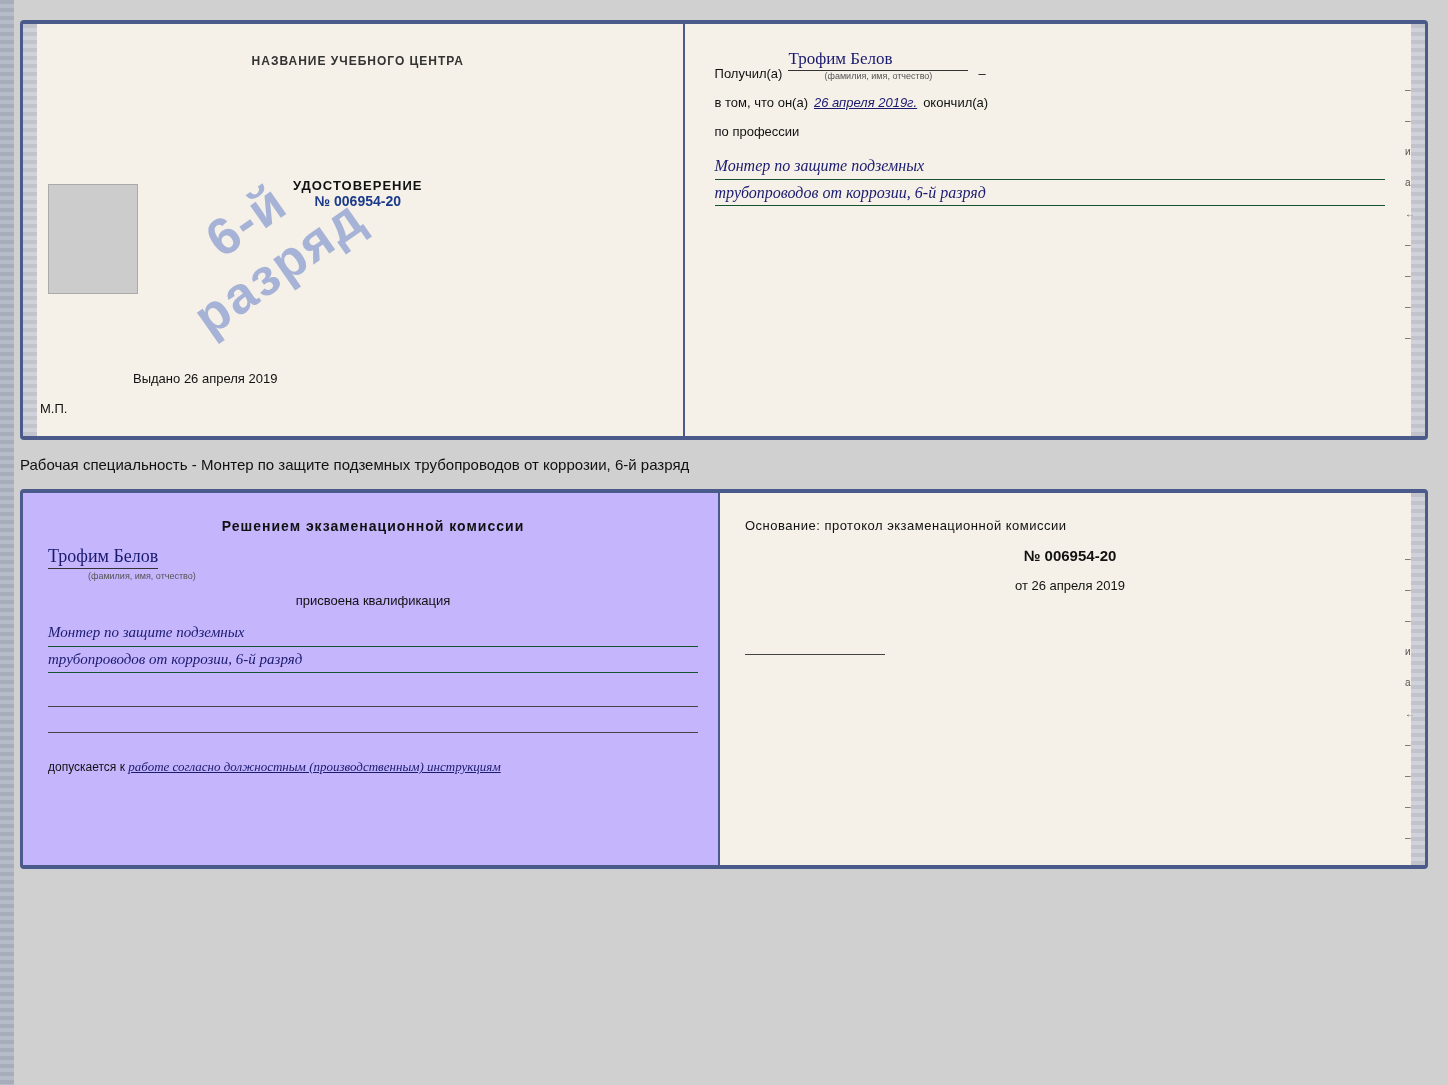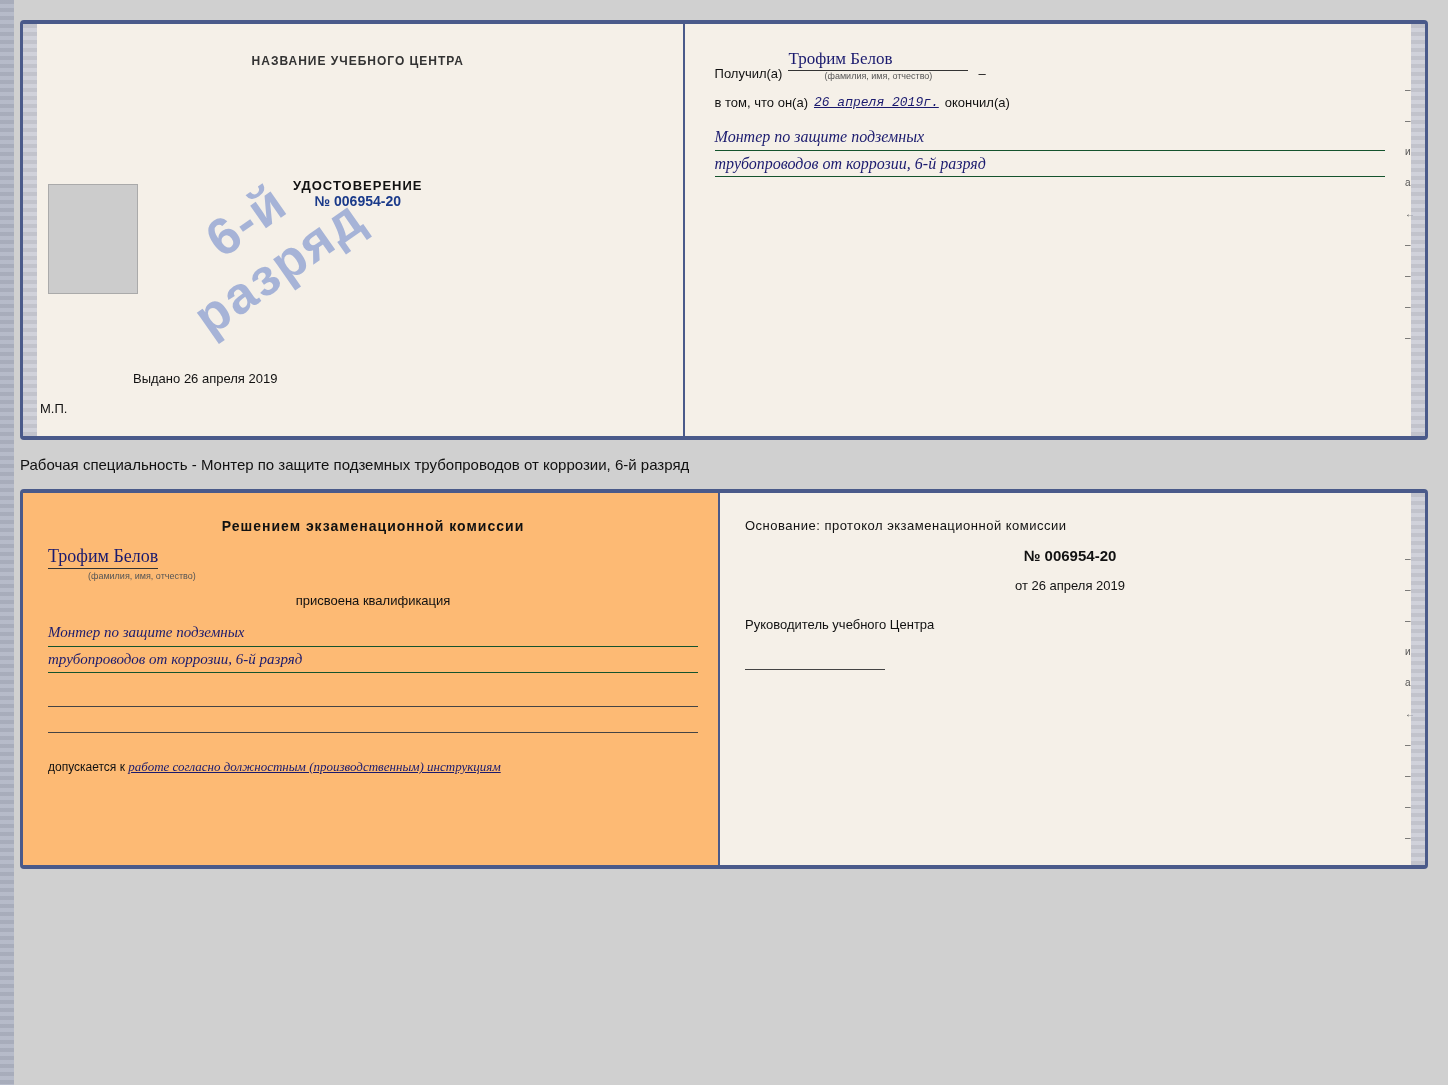--- a/index.html
+++ b/index.html
@@ -169,21 +169,21 @@
     }
 
     .vtom-line {
       font-size: 13px;
       display: flex;
       align-items: center;
       gap: 6px;
     }
 
     .vtom-line .date-handwritten {
-      font-family: Liberation Mono, monospace;
+      font-family: Liberation Sans, sans-serif;
       font-size: 13px;
       color: #1a1a6e;
       text-decoration: underline;
       font-style: italic;
     }
 
     .org-block {
       font-size: 13px;
       text-align: center;
       font-weight: bold;
@@ -225,21 +225,21 @@
       min-height: 380px;
     }
 
     .doc-bottom-left {
       flex: 1;
       border-right: 2px solid #4a5a8a;
       padding: 25px 20px 20px 25px;
       display: flex;
       flex-direction: column;
       gap: 12px;
-      background: #fdba74;
+      background: #c4b5fd;
     }
 
     .doc-bottom-right {
       flex: 1;
       padding: 25px 30px 20px 25px;
       background: #f5f0e8;
       display: flex;
       flex-direction: column;
       gap: 14px;
       position: relative;
@@ -448,20 +448,21 @@
         <span class="dash">–</span>
       </div>
 
       <div class="vtom-line">
         <span>в том, что он(а)</span>
         <span class="date-handwritten">26 апреля 2019г.</span>
         <span>окончил(а)</span>
       </div>
 
 
+      <div class="poprofessii-label">по профессии</div>
 
       <div class="profession-handwritten">
         <span class="underline-text">Монтер по защите подземных</span>
         <span class="underline-text">трубопроводов от коррозии, 6-й разряд</span>
       </div>
 
     </div>
   </div>
 
   <div class="middle-text">Рабочая специальность - Монтер по защите подземных трубопроводов от коррозии, 6-й разряд</div>
@@ -515,20 +516,19 @@
 
       <div class="protocol-number">№ 006954-20</div>
 
       <div class="ot-date">
         <span>от</span>
         <span>26 апреля 2019</span>
       </div>
 
 
       <div class="rukovoditel-block">
-        <div>Руководитель учебного Центра</div>
         <div class="sign-line"></div>
       </div>
 
     </div>
   </div>
 
 </div>
 
 </body></html>

